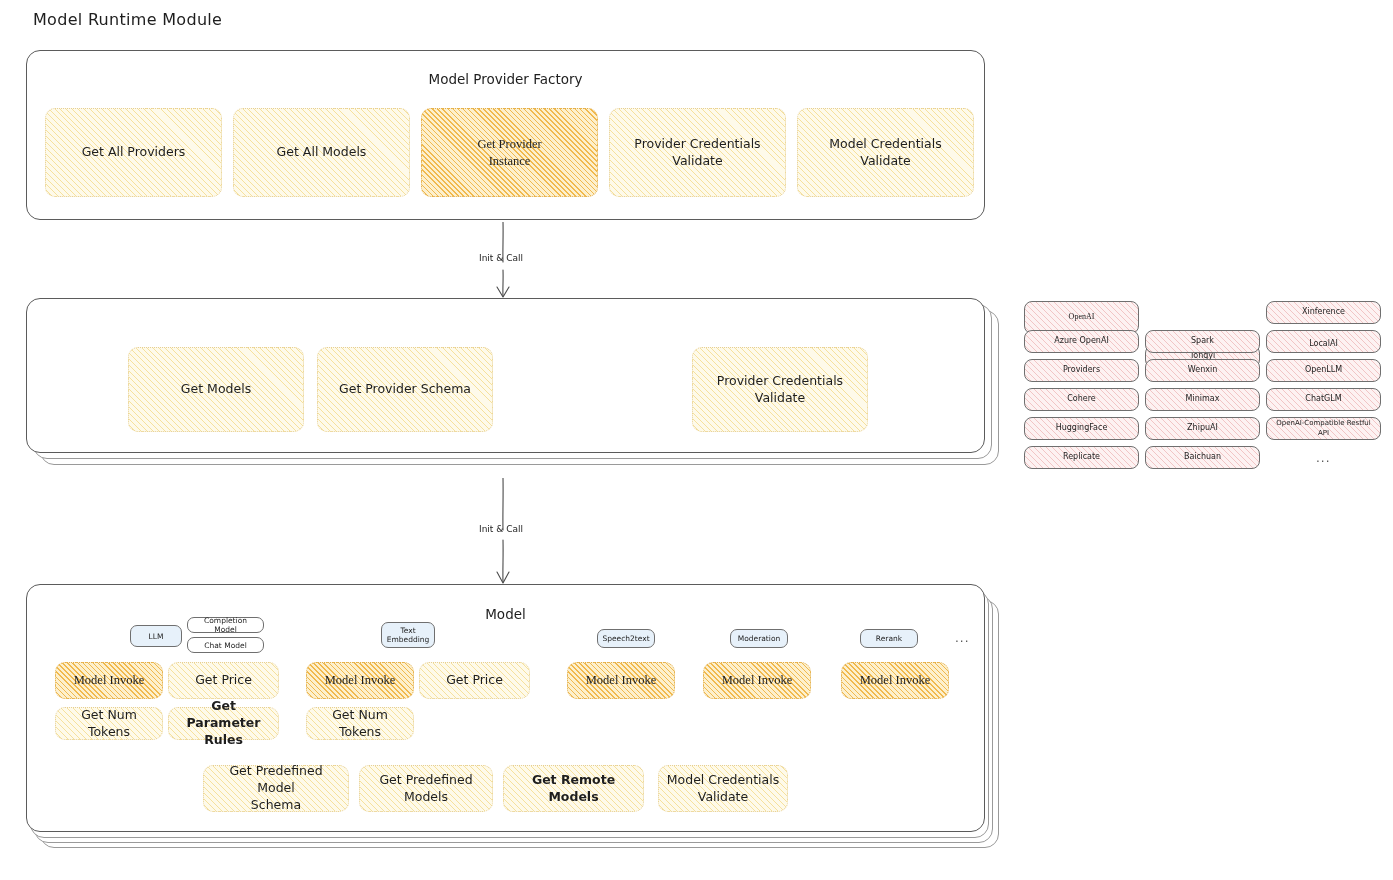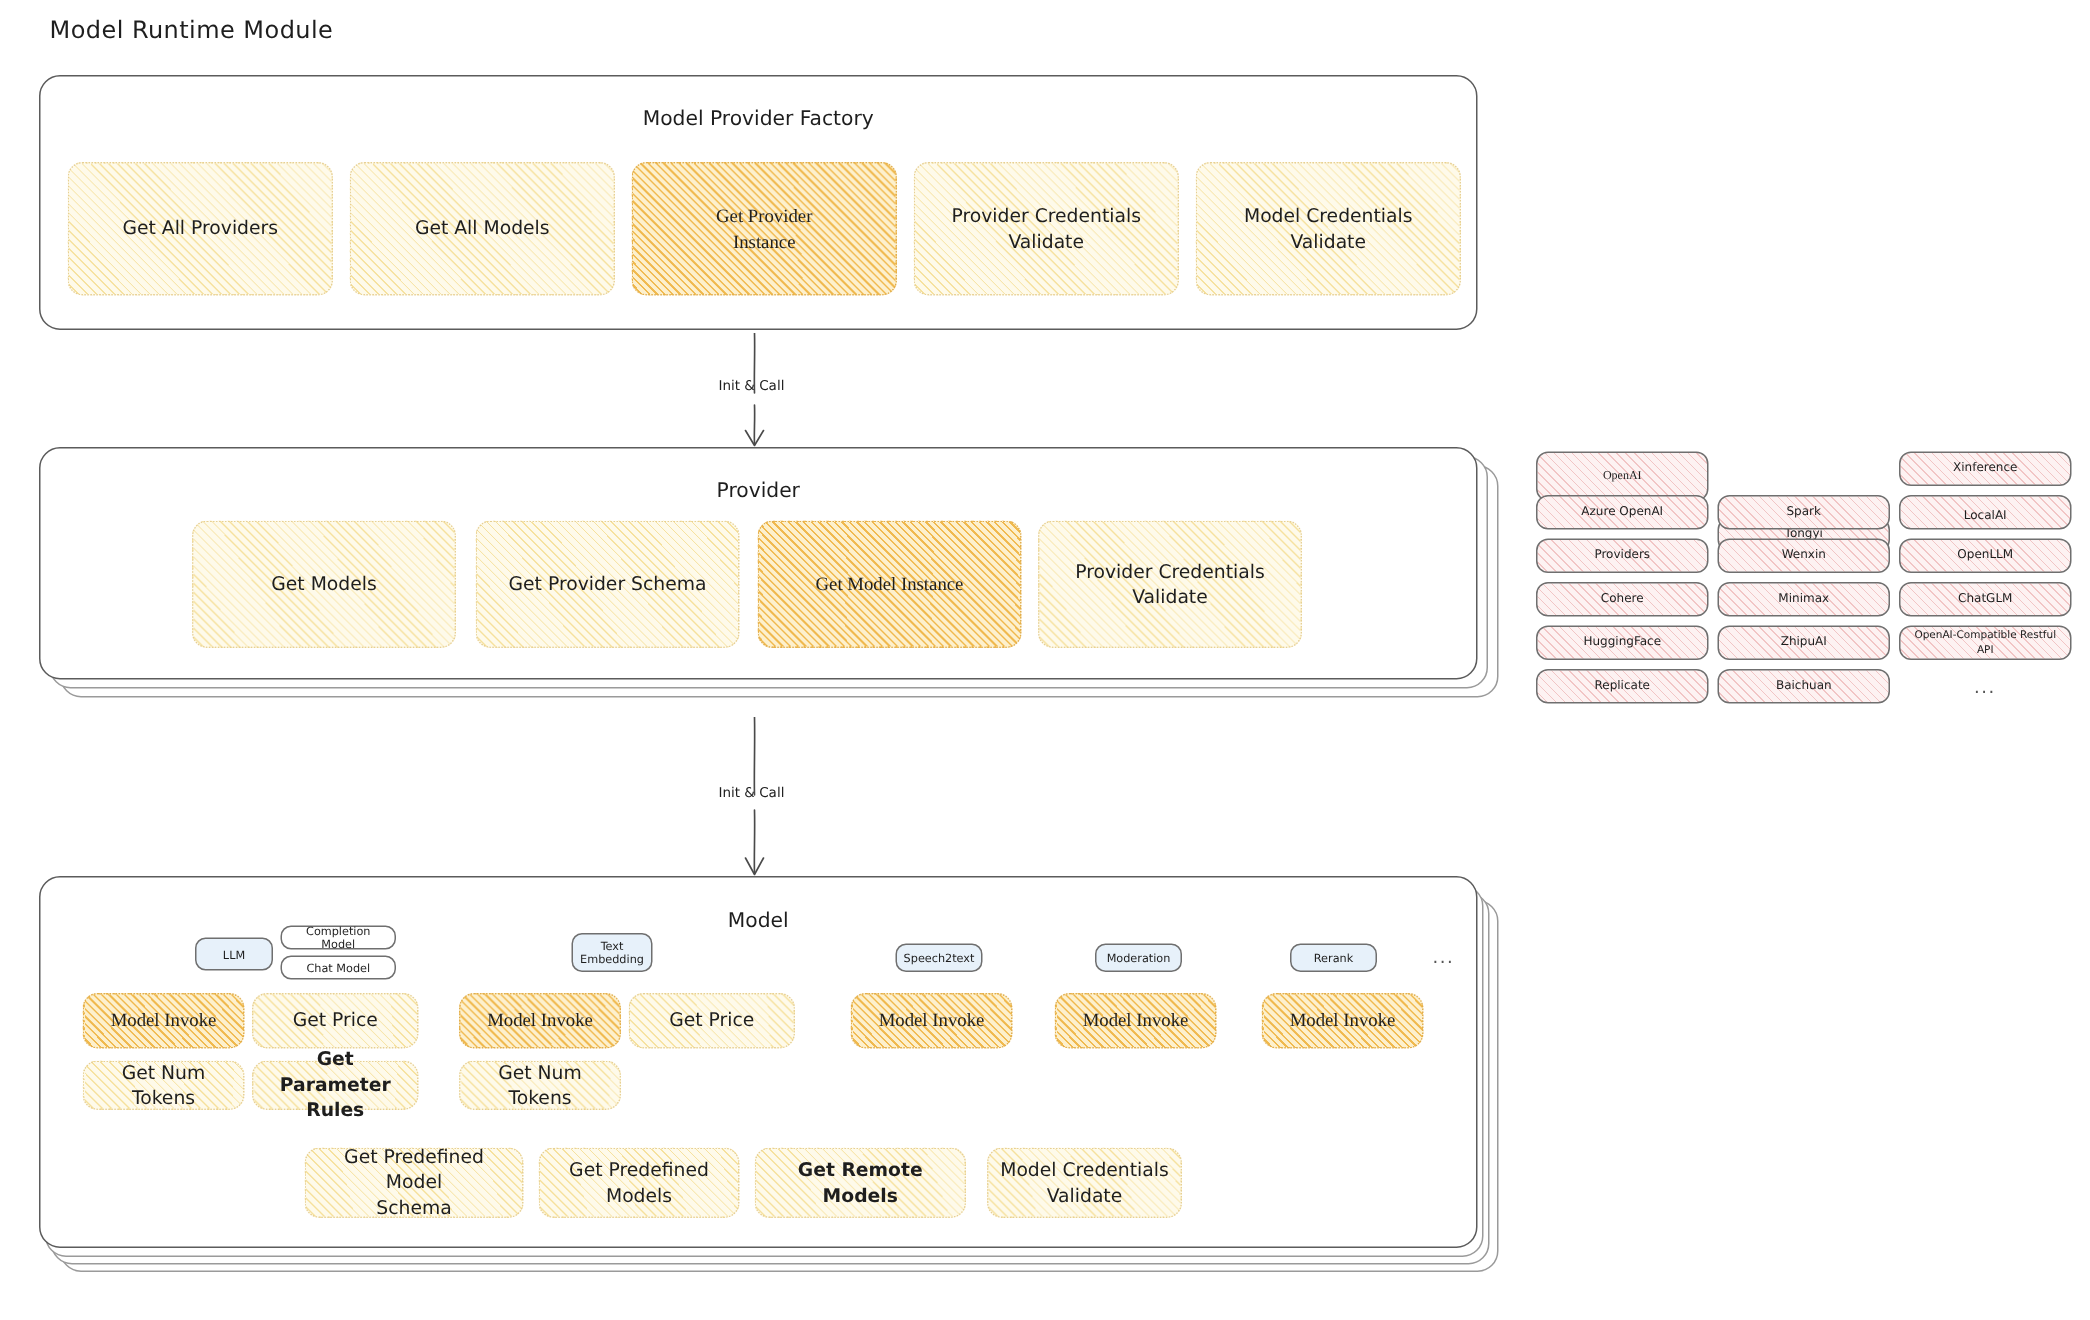--- a/index.html
+++ b/index.html
@@ -168,30 +168,26 @@
     <path d="M25 0 C25.4 14, 24.6 28, 25 40" stroke="#4a4a4a" stroke-width="1.1" fill="none" stroke-linecap="round"></path>
     <path d="M25 48 C25.4 58, 24.6 66, 25 74" stroke="#4a4a4a" stroke-width="1.1" fill="none" stroke-linecap="round"></path>
     <path d="M19 65 L25 75 L31 65" stroke="#4a4a4a" stroke-width="1.1" fill="none" stroke-linecap="round" stroke-linejoin="round"></path>
   </svg>
 </div>
 <div class="arrow-label" style="left:479px; top:253px;">Init &amp; Call</div>
 
 <div class="panel-shadow" style="left:40px; top:310px; width:959px; height:155px; z-index:0;"></div>
 <div class="panel-shadow" style="left:33px; top:304px; width:959px; height:155px; z-index:1;"></div>
 <div class="panel" style="left:26px; top:298px; width:959px; height:155px; z-index:2;">
-  <div class="panel-title" style="top:20px;">Provider</div>
 
   <div class="node hatch-yellow" style="left:101px; top:48px; width:176px; height:85px;">
     <span>Get Models</span>
   </div>
   <div class="node hatch-yellow" style="left:290px; top:48px; width:176px; height:85px;">
     <span>Get Provider Schema</span>
-  </div>
-  <div class="node hatch-orange" style="left:478px; top:48px; width:176px; height:85px;">
-    <span>Get Model Instance</span>
   </div>
   <div class="node hatch-yellow" style="left:665px; top:48px; width:176px; height:85px;">
     <span style="white-space:pre-line;">Provider Credentials
 Validate</span>
   </div>
 </div>
 
 <div style="position:absolute; left:1024px; top:301px; width:360px; height:175px; z-index:3;">
 
   <div class="node hatch-pink" style="left:0px; top:0px; width:115px; height:33px;font-family:Liberation Serif, serif;">

